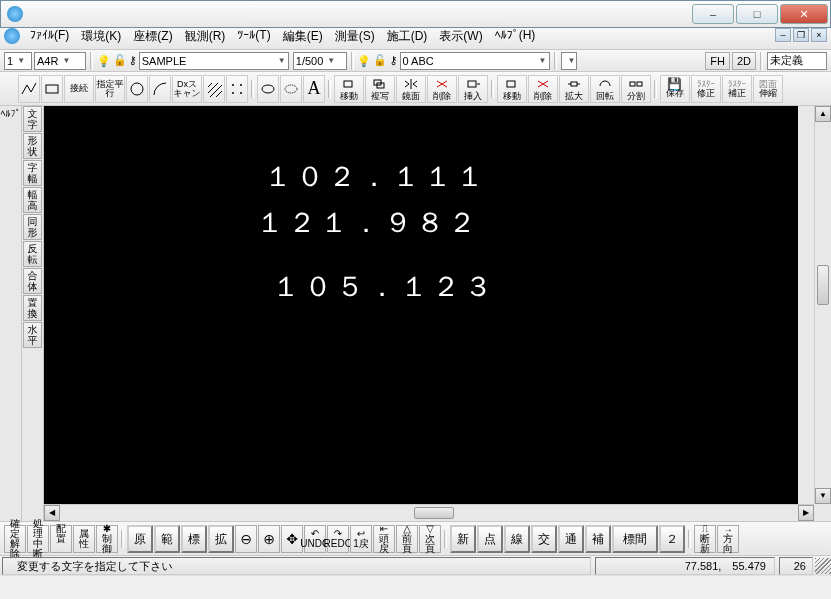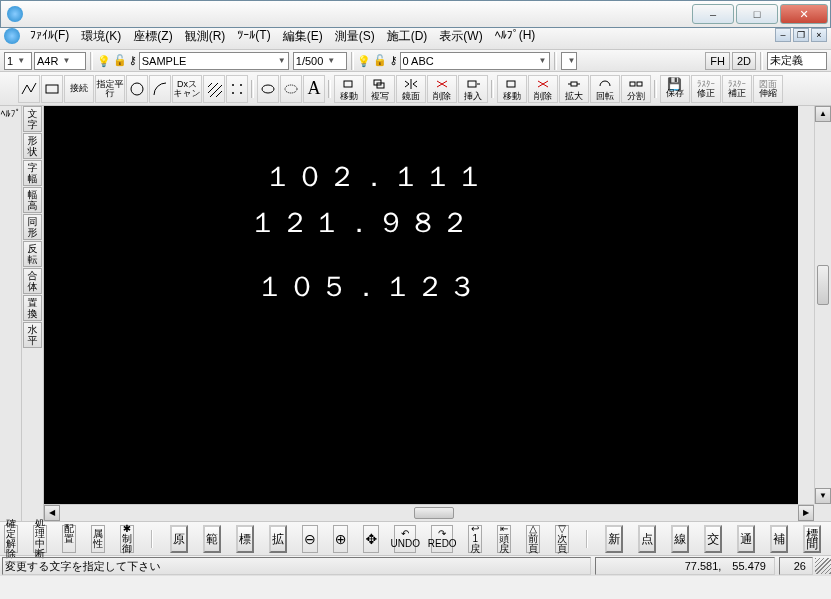--- a/index.html
+++ b/index.html
@@ -33,26 +33,26 @@
 .propstrip .pbtn { border:1px solid #aaa; background:linear-gradient(#f4f4f4,#ddd); font-size:10px; text-align:center; padding:1px 0; margin:0 1px 1px; line-height:11px; }
 .canvaswrap { position:relative; flex:1; background:#e8e8e8; display:flex; flex-direction:column; }
 .canvas { position:relative; background:#000; flex:1; margin:0 33px 0 0; }
 .vscroll { position:absolute; right:0; top:0; bottom:17px; width:17px; background:#e8e8e8; border-left:1px solid #ccc; }
 .vscroll .thumb { position:absolute; top:40%; left:2px; right:2px; height:40px; background:linear-gradient(#f0f0f0,#ccc); border:1px solid #999; border-radius:2px; }
 .vscroll .arr { position:absolute; left:0; right:0; height:16px; background:linear-gradient(#f0f0f0,#d0d0d0); border:1px solid #999; font-size:8px; text-align:center; line-height:14px; }
 .hscroll { height:17px; background:#e8e8e8; border-top:1px solid #ccc; position:relative; margin-right:17px; }
 .hscroll .thumb { position:absolute; left:48%; top:2px; bottom:2px; width:40px; background:linear-gradient(#f0f0f0,#ccc); border:1px solid #999; border-radius:2px; }
 .hscroll .arr { position:absolute; top:0; bottom:0; width:16px; background:linear-gradient(#f0f0f0,#d0d0d0); border:1px solid #999; font-size:8px; text-align:center; line-height:14px; }
 .cnum { position:absolute; color:#fff; font-family: "Times New Roman", serif; font-size:28px; letter-spacing:4px; white-space:pre; }
-.cmdbar { height: 34px; background: linear-gradient(#f8f8f8,#e6e6e6); border-bottom: 1px solid #c8c8c8; display:flex; align-items:center; padding:0 4px; gap:15px; }
+.cmdbar { height: 34px; background: linear-gradient(#f8f8f8,#e6e6e6); border-bottom: 1px solid #c8c8c8; display:flex; align-items:center; padding:0 4px; gap:1px; }
 .cbtn { border:1px solid #aaa; background:linear-gradient(#fafafa,#e4e4e4); font-size:10px; text-align:center; padding:1px 1px; height:28px; width:22px; display:flex; flex-direction:column; align-items:center; justify-content:center; line-height:10px; }
 .cbtn.box { width:26px; font-size:12px; background:linear-gradient(#fff,#ddd); border:2px outset #ccc; }
 .cbtn.icon { font-size:14px; }
 .statusbar { height: 20px; background: linear-gradient(#f4f4f4,#e0e0e0); display:flex; align-items:center; font-size:11px; }
-.statusbar .msg { flex:1; padding-left:2px; border:1px inset #ccc; height:18px; line-height:16px; margin:0 2px; }
+.statusbar .msg { flex:1; padding-left:14px; border:1px inset #ccc; height:18px; line-height:16px; margin:0 2px; }
 .statusbar .coord { width:180px; text-align:right; padding-right:8px; border:1px inset #ccc; height:18px; line-height:16px; margin:0 2px; }
 .statusbar .num { width:34px; text-align:right; padding-right:6px; border:1px inset #ccc; height:18px; line-height:16px; margin:0 2px; }
 .statusbar .grip { width:16px; height:16px; background: repeating-linear-gradient(135deg,#888 0 1px,transparent 1px 3px); }
 </style>
 </head>
 <body>
 
 <div class="titlebar">
   <span class="ticon"></span>
   <div class="winbtns">
@@ -272,22 +272,22 @@
     <div class="pbtn">幅高</div>
     <div class="pbtn">同形</div>
     <div class="pbtn">反転</div>
     <div class="pbtn">合体</div>
     <div class="pbtn">置換</div>
     <div class="pbtn">水平</div>
   </div>
   <div class="canvaswrap">
     <div class="canvas">
       <div class="cnum" style="left:220px; top:52px">１０２．１１１</div>
-      <div class="cnum" style="left:205px; top:98px">１２１．９８２</div>
-      <div class="cnum" style="left:212px; top:162px">１０５．１２３</div>
+      <div class="cnum" style="left:212px; top:98px">１２１．９８２</div>
+      <div class="cnum" style="left:228px; top:162px">１０５．１２３</div>
     </div>
     <div class="vscroll">
       <div class="arr" style="top:0">▲</div>
       <div class="thumb"></div>
       <div class="arr" style="bottom:0">▼</div>
     </div>
     <div class="hscroll">
       <div class="arr" style="left:0">◀</div>
       <div class="thumb"></div>
       <div class="arr" style="right:0">▶</div>

